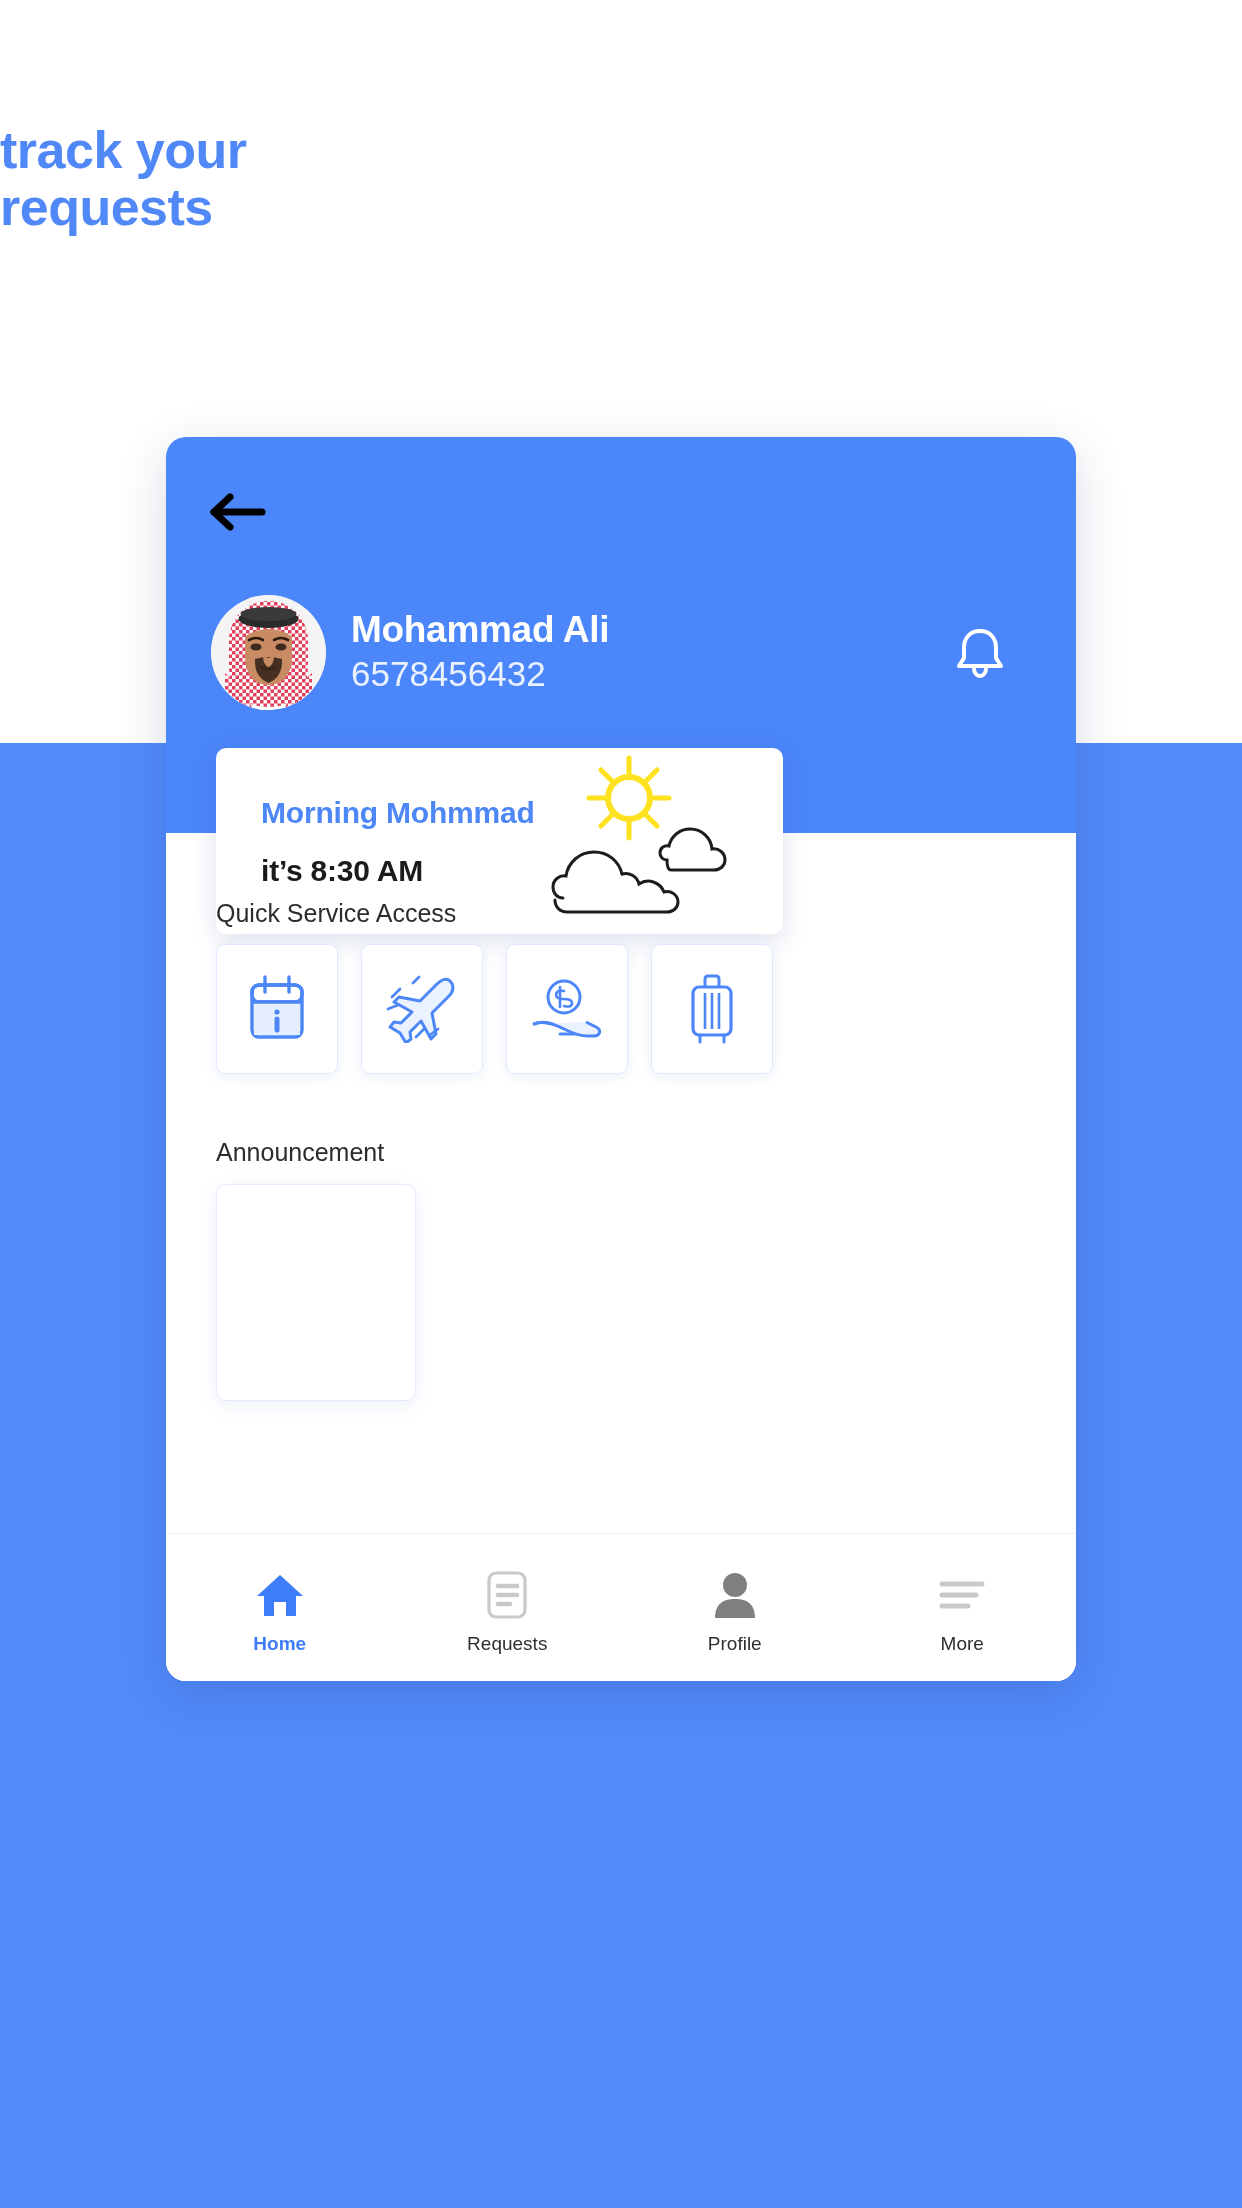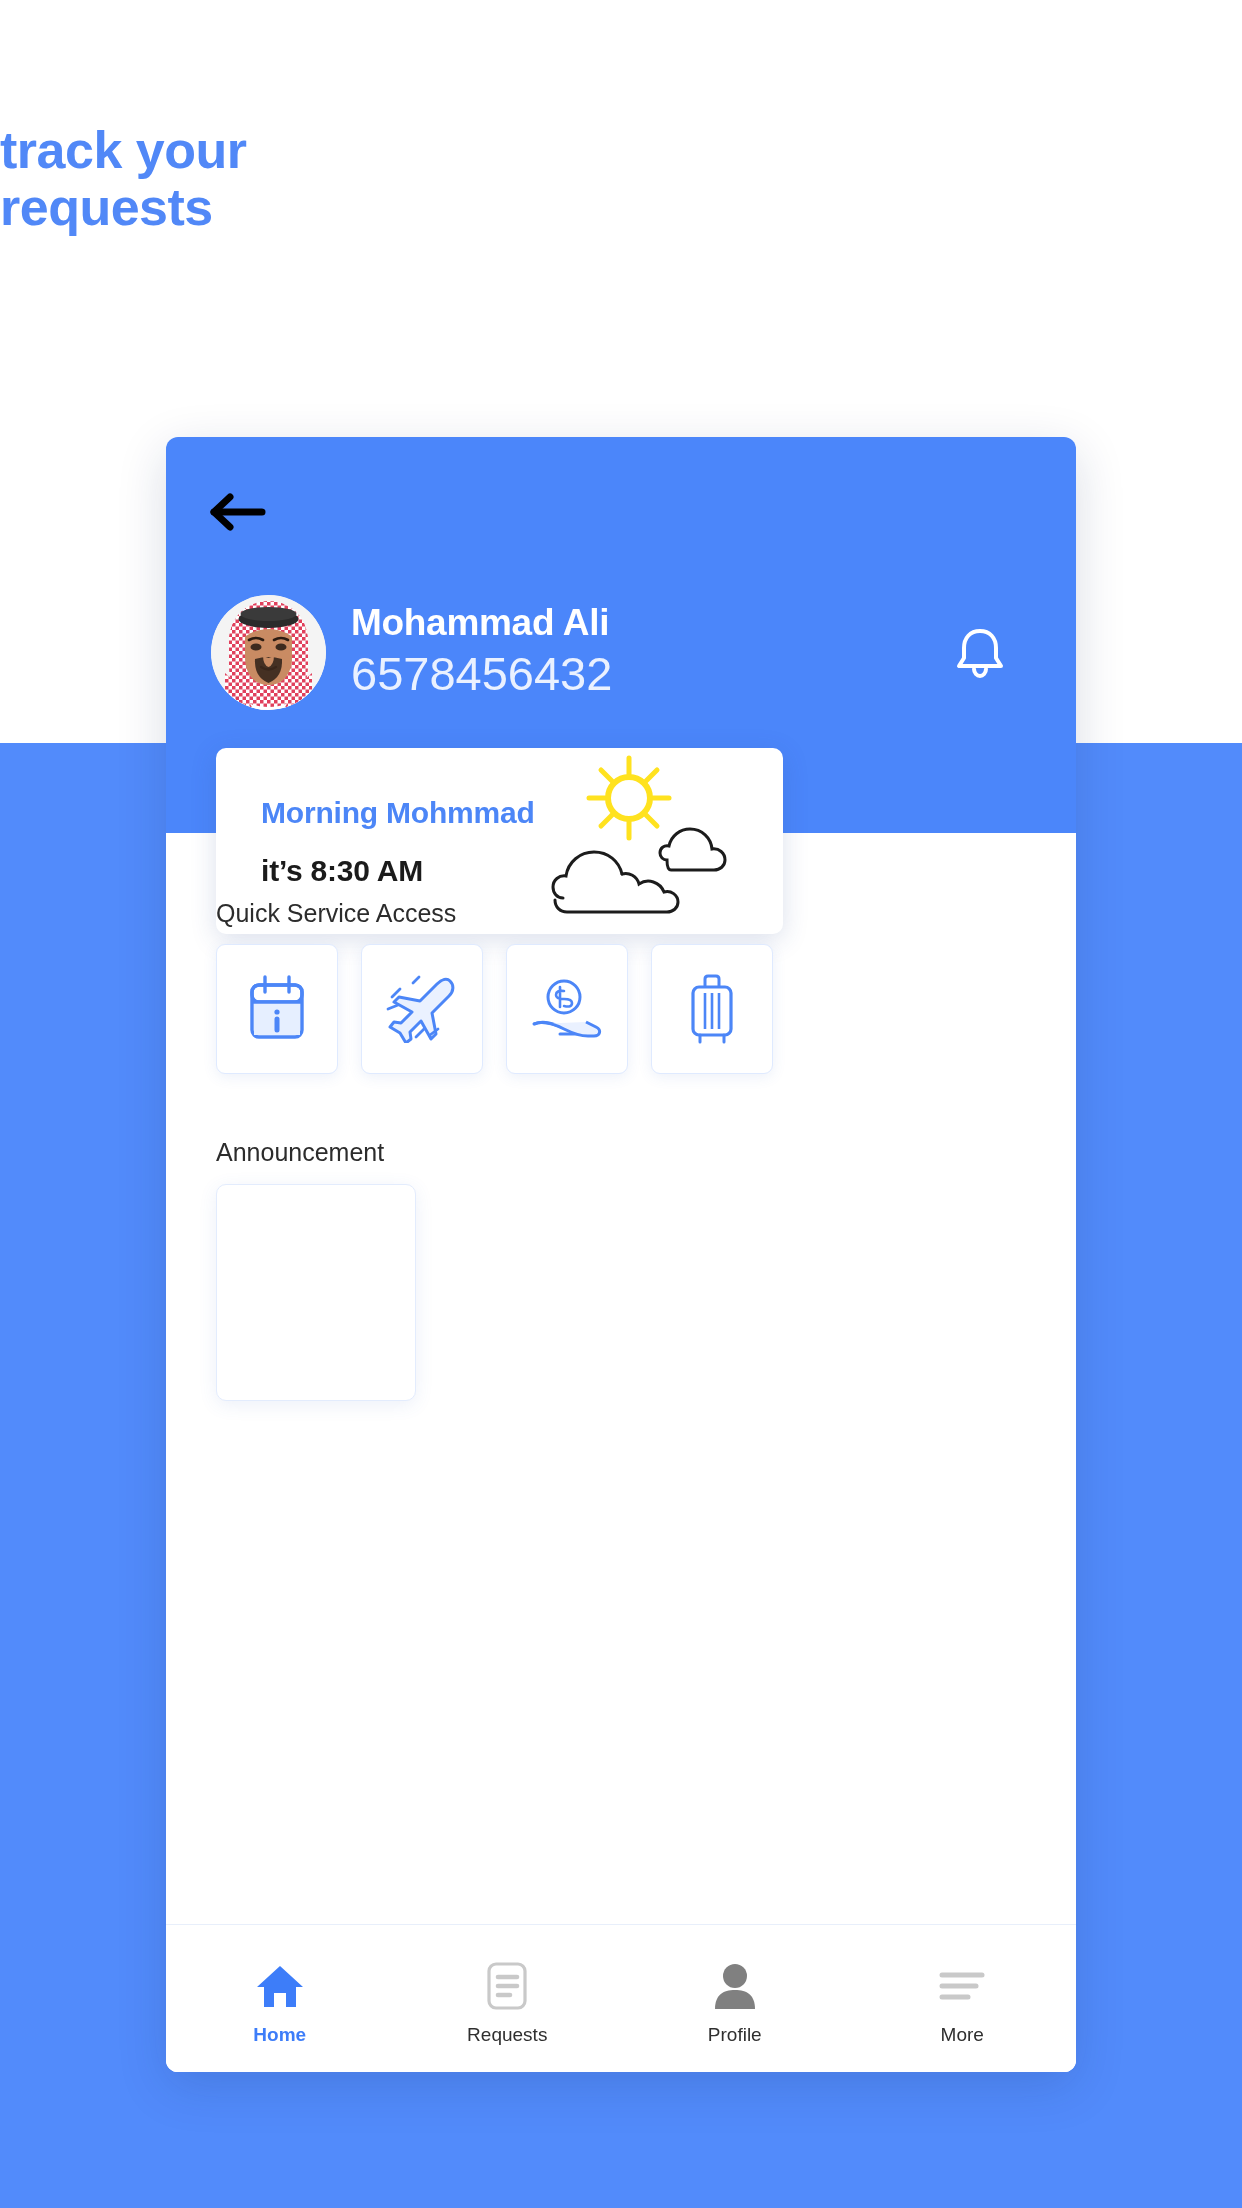--- a/index.html
+++ b/index.html
@@ -41,23 +41,23 @@
     letter-spacing: -0.5px;
   }
   .headline .l2 { display: block; }
 
   
   .phone {
     position: absolute;
     left: 166px;
     top: 437px;
     width: 910px;
-    height: 1635px;
-    background: #ffffff;
-    border-radius: 12px;
+    height: 1244px;
+    background: #ffffff;
+    border-radius: 20px;
     box-shadow: 0 14px 50px rgba(20,40,90,0.16);
     overflow: hidden;
   }
 
   
   .app-header {
     position: absolute;
     left: 0; top: 0;
     width: 910px;
     height: 396px;
@@ -97,21 +97,21 @@
     flex: 1 1 auto;
   }
   .profile-name {
     font-size: 37px;
     font-weight: bold;
     color: #ffffff;
     line-height: 1.15;
     letter-spacing: -0.3px;
   }
   .profile-phone {
-    font-size: 47px;
+    font-size: 35px;
     font-weight: 300;
     color: #eaf1ff;
     line-height: 1.2;
     margin-top: 2px;
   }
   .bell {
     flex: 0 0 auto;
     width: 62px;
     height: 62px;
     margin-right: 20px;

